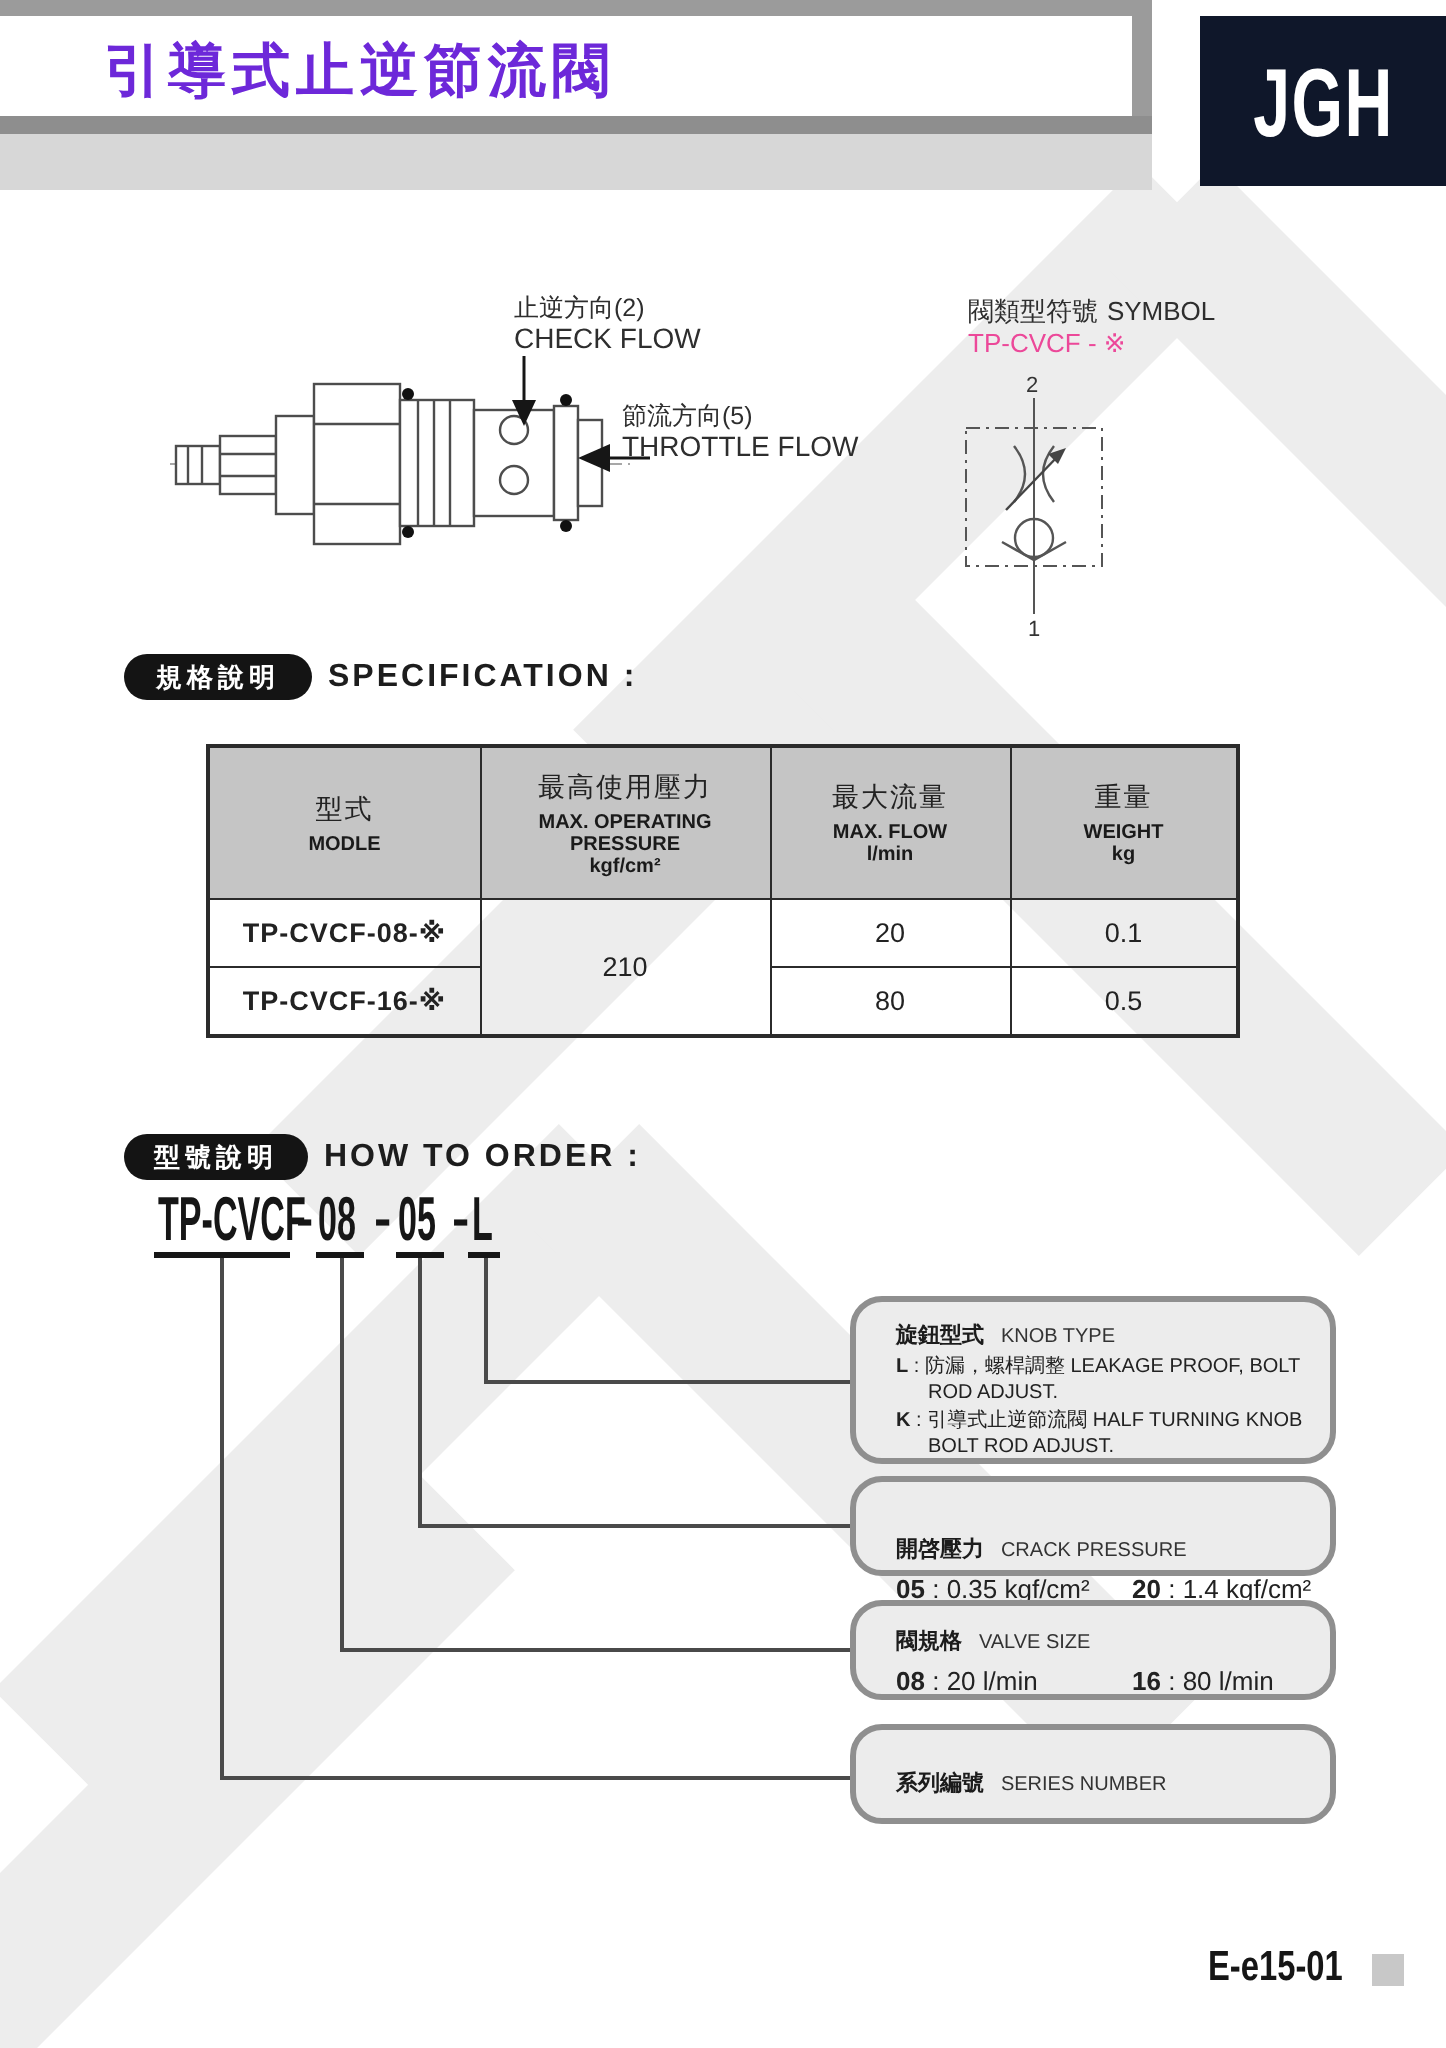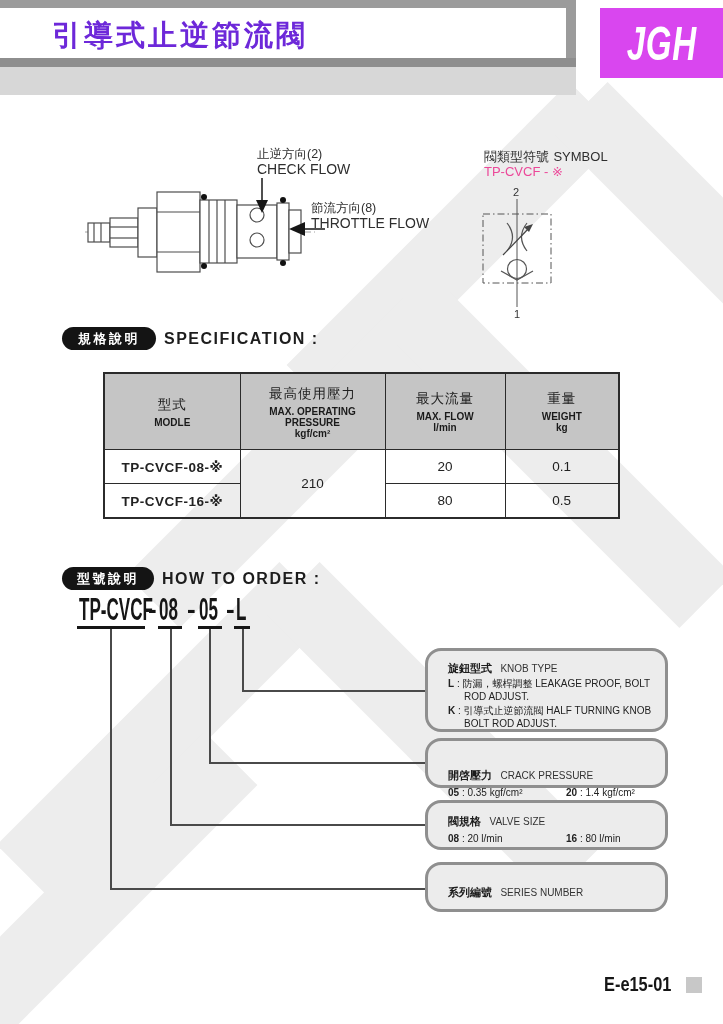--- a/index.html
+++ b/index.html
@@ -10,21 +10,21 @@
   
   .wm{position:absolute;width:75px;height:400px;background:#ededed;z-index:0;}
   .r45{transform:rotate(45deg);} .rm45{transform:rotate(-45deg);}
   
   .topbar{left:0;top:0;width:576px;height:8px;background:#9b9b9b;}
   .vstrip{left:566px;top:0;width:10px;height:58px;background:#9b9b9b;}
   .zh-title{left:52px;top:16px;font-size:29px;font-weight:bold;letter-spacing:3px;color:#6d28d9;}
   .divbar{left:0;top:58px;width:576px;height:9px;background:#8e8e8e;}
   .enbar{left:0;top:67px;width:576px;height:28px;background:#d7d7d7;}
   .en-title{left:28px;top:70px;font-size:18px;font-weight:bold;color:#1c1c1c;}
-  .logo{left:600px;top:8px;width:123px;height:70px;background:#d946ef;display:flex;align-items:center;justify-content:center;font-style:italic;}
+  .logo{left:600px;top:8px;width:123px;height:85px;background:#0f172a;display:flex;align-items:center;justify-content:center;}
   .logo span{color:#fff;font-size:46px;font-weight:bold;letter-spacing:1px;transform:scale(0.72,1.05);display:inline-block;}
   
   .lbl-zh{font-size:12.5px;color:#2e2e2e;}
   .lbl-en{font-size:14px;color:#2e2e2e;}
   
   .pill{background:#141414;color:#fff;border-radius:12px;height:23px;display:flex;align-items:center;justify-content:center;
         font-size:13px;font-weight:bold;letter-spacing:2.5px;}
   .sec-head{font-size:16px;font-weight:bold;letter-spacing:1.5px;color:#1d1d1d;}
   
   table.spec{border-collapse:collapse;width:515px;table-layout:fixed;}
@@ -41,21 +41,21 @@
   .seg .txt{display:inline-block;font-size:31px;font-weight:bold;color:#161616;transform:scaleX(0.55);transform-origin:left center;white-space:nowrap;}
   .useg{position:absolute;top:626px;height:3px;background:#161616;}
   .sep{position:absolute;top:594px;font-size:26px;font-weight:bold;color:#161616;}
   .conn{position:absolute;background:#4a4a4a;}
   
   .callout{position:absolute;left:425px;width:243px;background:#ececec;border:3px solid #8f8f8f;border-radius:16px;box-sizing:border-box;}
   .co-title-zh{font-size:11px;font-weight:bold;color:#1c1c1c;}
   .co-title-en{font-size:10px;color:#333;margin-left:4px;}
   .co-line{font-size:10px;color:#222;line-height:13px;padding-left:16px;text-indent:-16px;margin-top:1px;}
   .co-key{font-weight:bold;}
-  .co-opts{font-size:10px;color:#222;margin-top:4px;display:flex;}
+  .co-opts{font-size:13px;color:#222;margin-top:4px;display:flex;}
   .co-opt1{width:118px;} 
   
   .foot-code{left:604px;top:972px;font-size:21px;font-weight:bold;color:#161616;}
   .foot-code span{display:inline-block;transform:scaleX(0.78);transform-origin:left center;white-space:nowrap;}
   .foot-sq{left:686px;top:977px;width:16px;height:16px;background:#c8c8c8;}
   svg text{font-family:"Liberation Sans","DejaVu Sans",sans-serif;}
 </style>
 </head>
 <body>
 
@@ -116,21 +116,21 @@
         <polygon points="171,50 183,50 177,63" stroke="none"></polygon>
       </g>
       <g stroke="#161616" fill="#161616">
         <line x1="220" y1="79" x2="240" y2="79" stroke-width="1.5"></line>
         <polygon points="220,72 220,86 204,79" stroke="none"></polygon>
       </g>
     </svg>
 
     <div class="abs lbl-zh" style="left:257px;top:146px;">止逆方向(2)</div>
     <div class="abs lbl-en" style="left:257px;top:161px;">CHECK FLOW</div>
-    <div class="abs lbl-zh" style="left:311px;top:200px;">節流方向(8)</div>
+    <div class="abs lbl-zh" style="left:311px;top:200px;">節流方向(5)</div>
     <div class="abs lbl-en" style="left:311px;top:215px;">THROTTLE FLOW</div>
 
     <div class="abs" style="left:484px;top:147px;">
       <span class="lbl-zh" style="font-size:13px;">閥類型符號</span>
       <span class="lbl-en" style="font-size:13px;">SYMBOL</span>
     </div>
     <div class="abs" style="left:484px;top:164px;font-size:13px;color:#ec4899;">TP-CVCF - ※</div>
 
     <svg class="abs" style="left:470px;top:185px;" width="115" height="135" viewBox="0 0 115 135">
       <text x="43" y="11" font-size="11" fill="#333">2</text>

